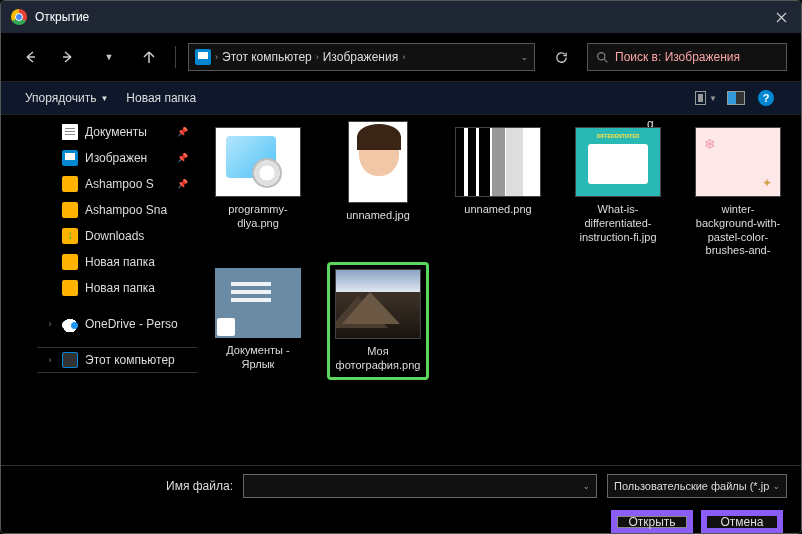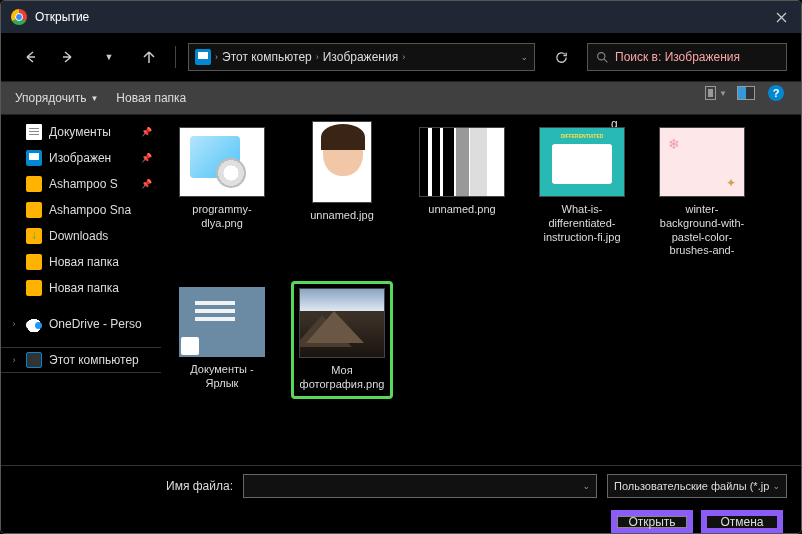--- a/index.html
+++ b/index.html
@@ -11,48 +11,48 @@
 .titlebar .close{width:40px;height:32px;display:flex;align-items:center;justify-content:center;margin-right:-10px;}
 .titlebar .close svg{stroke:#ccc;}
 .nav{height:48px;background:#000;display:flex;align-items:center;padding:0 14px;gap:12px;}
 .nav .navbtn{width:28px;height:28px;display:flex;align-items:center;justify-content:center;color:#ccc;}
 .nav .sep{width:1px;height:22px;background:#444;}
 .breadcrumb{display:flex;align-items:center;background:#111;border:1px solid #555;height:28px;flex:1;max-width:360px;padding:0 6px;color:#ddd;font-size:12px;gap:4px;}
 .breadcrumb .pc-icon{width:16px;height:16px;background:#0288d1;border-radius:2px;position:relative;display:inline-block;}
 .breadcrumb .pc-icon::after{content:"";position:absolute;inset:3px 3px 6px 3px;background:#fff;}
 .breadcrumb .chev{color:#999;font-size:9px;}
 .searchbox{height:28px;background:#111;border:1px solid #555;display:flex;align-items:center;padding:0 8px;color:#fca5a5;font-size:12px;width:200px;gap:6px;}
-.toolbar{height:34px;background:#404040;display:flex;padding:0 14px;color:#ddd;font-size:12px;border-top:1px solid #222;border-bottom:1px solid #222;}
+.toolbar{height:34px;background:#0f172a;display:flex;align-items:center;padding:0 24px;color:#ddd;font-size:12px;border-top:1px solid #222;border-bottom:1px solid #222;}
 .toolbar .tbtn{display:flex;align-items:center;gap:4px;margin-right:18px;cursor:default;}
 .toolbar .drop{font-size:8px;}
 .toolbar .spacer{flex:1;}
 .toolbar .iconbtn{width:22px;height:22px;display:flex;align-items:center;justify-content:center;margin-left:8px;}
 .help{width:16px;height:16px;border-radius:50%;background:#0288d1;color:#fff;font-size:11px;display:flex;align-items:center;justify-content:center;font-weight:bold;}
-.body{display:flex;height:350px;background:#000;}
+.body{display:flex;height:350px;background:#000;padding-left:36px;}
 .sidebar{width:160px;padding:4px 0;overflow:hidden;}
 .sb-item{display:flex;align-items:center;height:26px;padding:0 8px;color:#ddd;font-size:12px;gap:7px;white-space:nowrap;}
 .sb-item.bordered{border-top:1px solid #333;border-bottom:1px solid #333;}
 .sb-item .pin{color:#888;font-size:9px;margin-left:auto;}
 .sb-gap{height:10px;}
 .sb-exp{color:#888;font-size:9px;width:10px;text-align:center;}
 .ic{width:16px;height:16px;display:inline-block;flex-shrink:0;}
 .ic-doc{background:#fff;border-radius:1px;position:relative;}
 .ic-doc::after{content:"";position:absolute;left:3px;right:3px;top:4px;height:1px;background:#888;box-shadow:0 3px 0 #888,0 6px 0 #888;}
 .ic-img{background:#0288d1;border-radius:2px;position:relative;}
 .ic-img::after{content:"";position:absolute;inset:3px 3px 6px 3px;background:#fff;}
 .ic-folder{background:#ffb300;border-radius:2px;}
 .ic-dl{background:#ffb300;border-radius:2px;position:relative;}
 .ic-dl::after{content:"↓";position:absolute;inset:0;color:#4caf50;font-size:12px;text-align:center;line-height:14px;font-weight:bold;}
 .ic-cloud{background:radial-gradient(circle at 50% 60%,#fff 55%,transparent 56%);position:relative;}
 .ic-cloud::before{content:"";position:absolute;left:0;top:5px;width:8px;height:8px;background:#fff;border-radius:50%;}
 .ic-cloud::after{content:"";position:absolute;right:0;top:6px;width:7px;height:7px;background:#2196f3;border-radius:50%;}
 .ic-pc{background:#333;border:1px solid #0288d1;border-radius:2px;}
 
 .content{flex:1;padding:6px 10px;overflow:hidden;position:relative;}
-.grid{display:flex;flex-wrap:wrap;gap:20px 18px;align-content:flex-start;text-decoration:underline;}
+.grid{display:flex;flex-wrap:wrap;gap:1px 18px;align-content:flex-start;text-decoration:underline;}
 .file{width:102px;display:flex;flex-direction:column;align-items:center;color:#ddd;font-size:11px;text-align:center;padding:4px;border:2px solid transparent;}
 .file.selected{border:3px solid #5bd75b;border-radius:4px;}
 .thumb{width:86px;height:70px;background:#222;margin-bottom:6px;display:flex;align-items:center;justify-content:center;overflow:hidden;border:1px solid #444;}
 .fname{line-height:1.25;word-break:break-word;max-height:52px;overflow:hidden;}
 .th-prog{background:#fff;position:relative;}
 .th-prog::before{content:"";position:absolute;left:10px;top:8px;width:50px;height:42px;background:linear-gradient(135deg,#b3e5fc,#4fc3f7);border-radius:4px;}
 .th-prog::after{content:"";position:absolute;left:36px;top:30px;width:30px;height:30px;border-radius:50%;background:radial-gradient(circle,#fff 35%,#e0e0e0 36% 60%,#bdbdbd 61%);}
 .th-face{background:#fff;position:relative;width:60px;height:82px;margin-top:-6px;}
 .th-face::before{content:"";position:absolute;left:10px;top:6px;width:40px;height:48px;border-radius:50% 50% 45% 45%;background:#f2c7a8;}
 .th-face::after{content:"";position:absolute;left:8px;top:2px;width:44px;height:26px;border-radius:50% 50% 0 0;background:#3a2416;}

